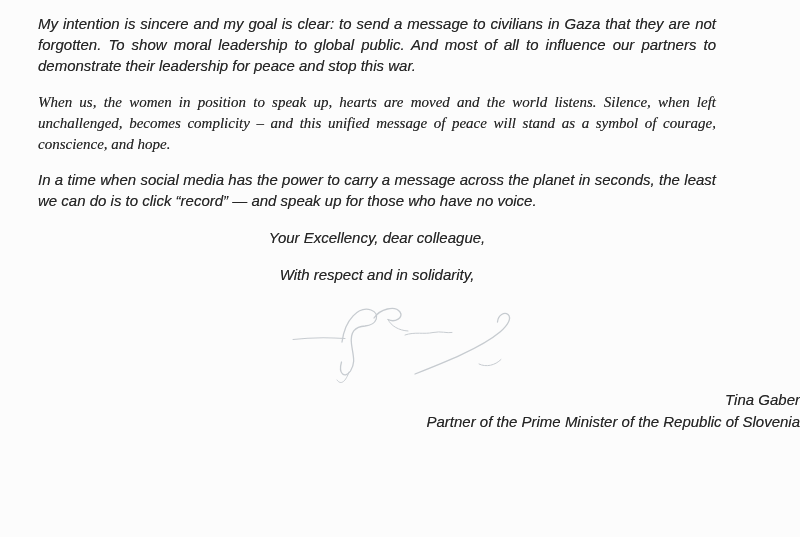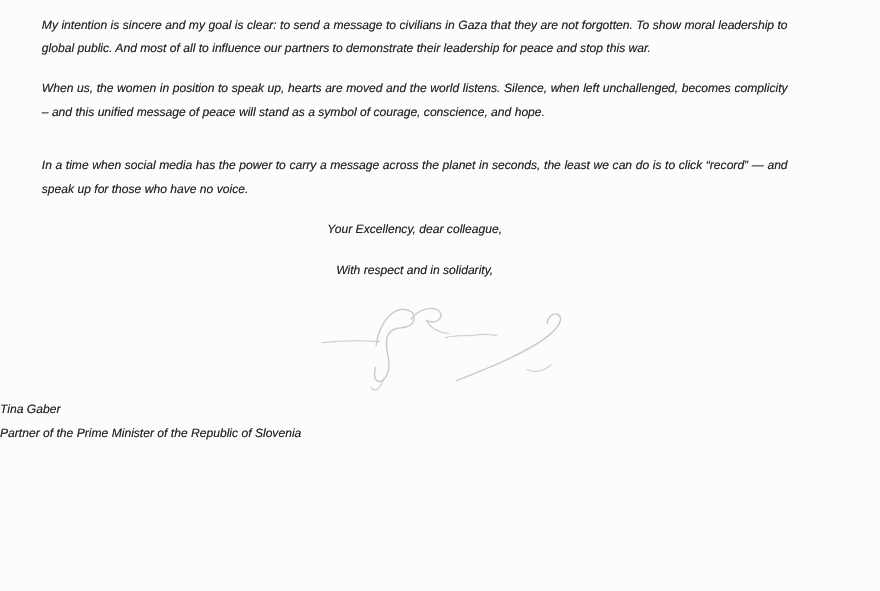--- a/index.html
+++ b/index.html
@@ -8,46 +8,46 @@
     background: #fcfcfc;
     overflow: hidden;
     font-family: "Liberation Sans", sans-serif;
   }
   .page {
     position: relative;
     width: 800px; height: 537px;
     padding-top: 13px;
     color: #262626;
     font-style: italic;
-    font-size: 11px;
+    font-size: 15px;
     line-height: 21px;
     text-shadow: 0 0 0.3px rgba(30,30,30,0.55);
   }
   .para {
     width: 678px;
     margin: 0 0 16px 38px;
     text-align: justify;
   }
-  .para.tight { margin-bottom: 28px; }
+  .para.tight { margin-bottom: 14px; font-family: Liberation Serif, serif; }
   .salutation, .closing {
     width: 678px;
     margin: 0 0 16px 38px;
     text-align: center;
   }
   .signature-area {
     width: 240px;
     height: 86px;
     margin-left: 285px;
     margin-top: 8px;
     overflow: visible;
   }
   .signature-area svg { display: block; overflow: visible; }
   .footer {
     width: 800px;
-    text-align: left;
+    text-align: right;
     line-height: 22px;
     margin-top: 2px;
   }
 </style>
 </head>
 <body>
 
 <div class="page">
 
   <p class="para">My intention is sincere and my goal is clear: to send a message to civilians in Gaza that they are not forgotten. To show moral leadership to global public. And most of all to influence our partners to demonstrate their leadership for peace and stop this war.</p>

